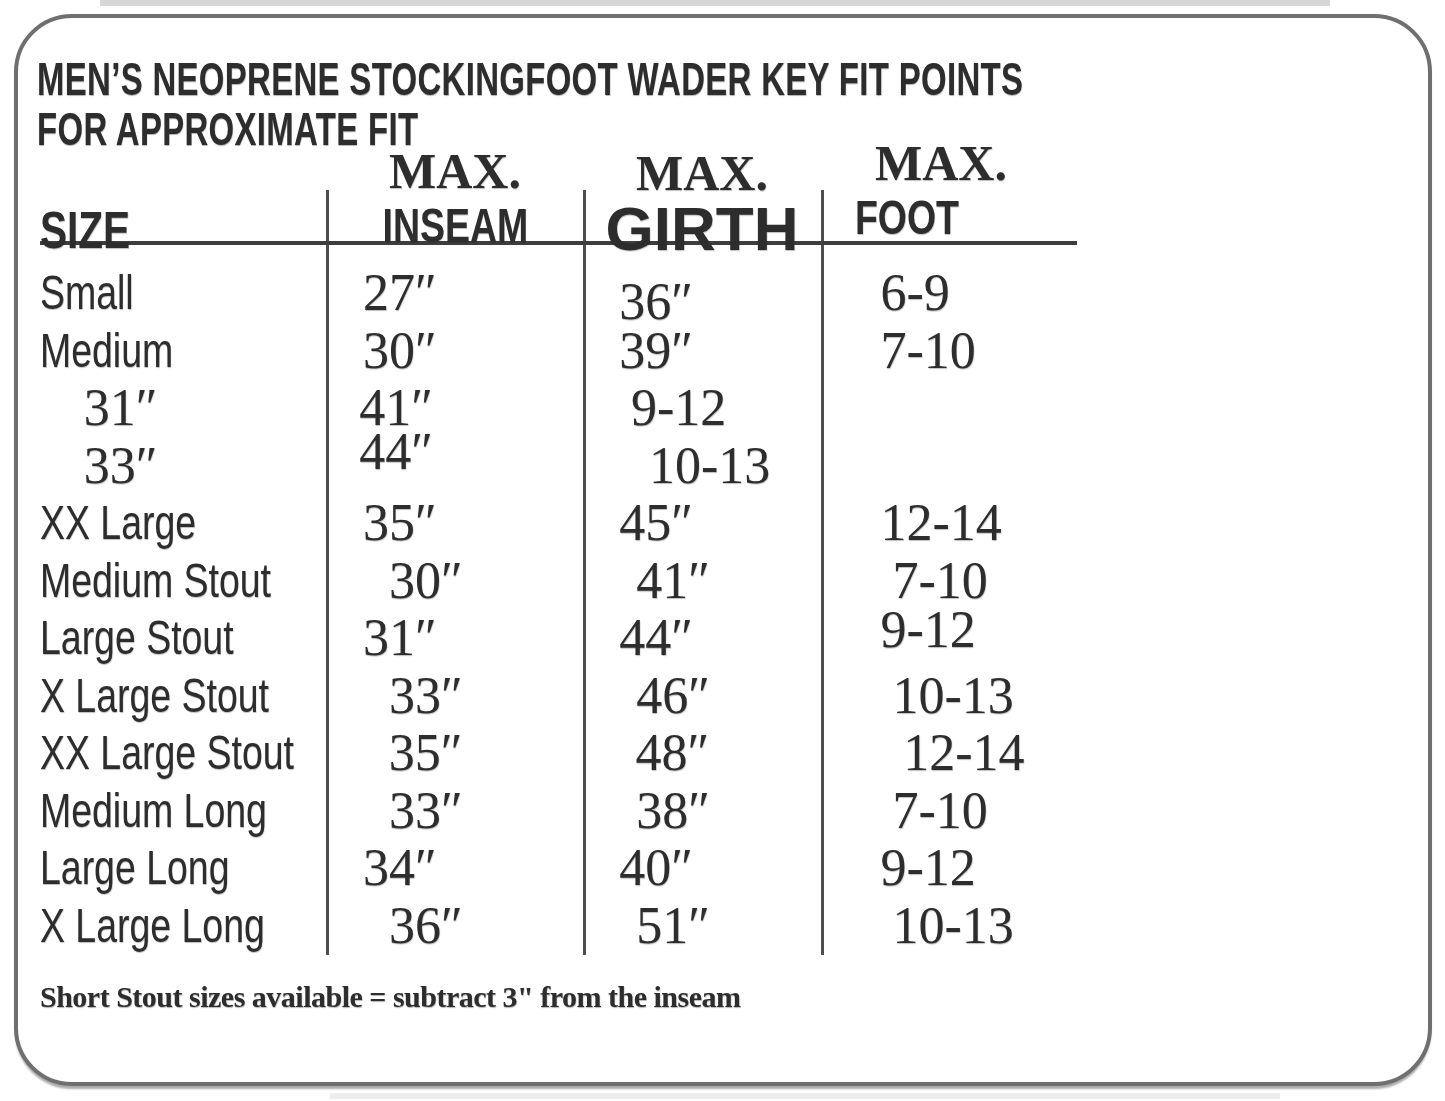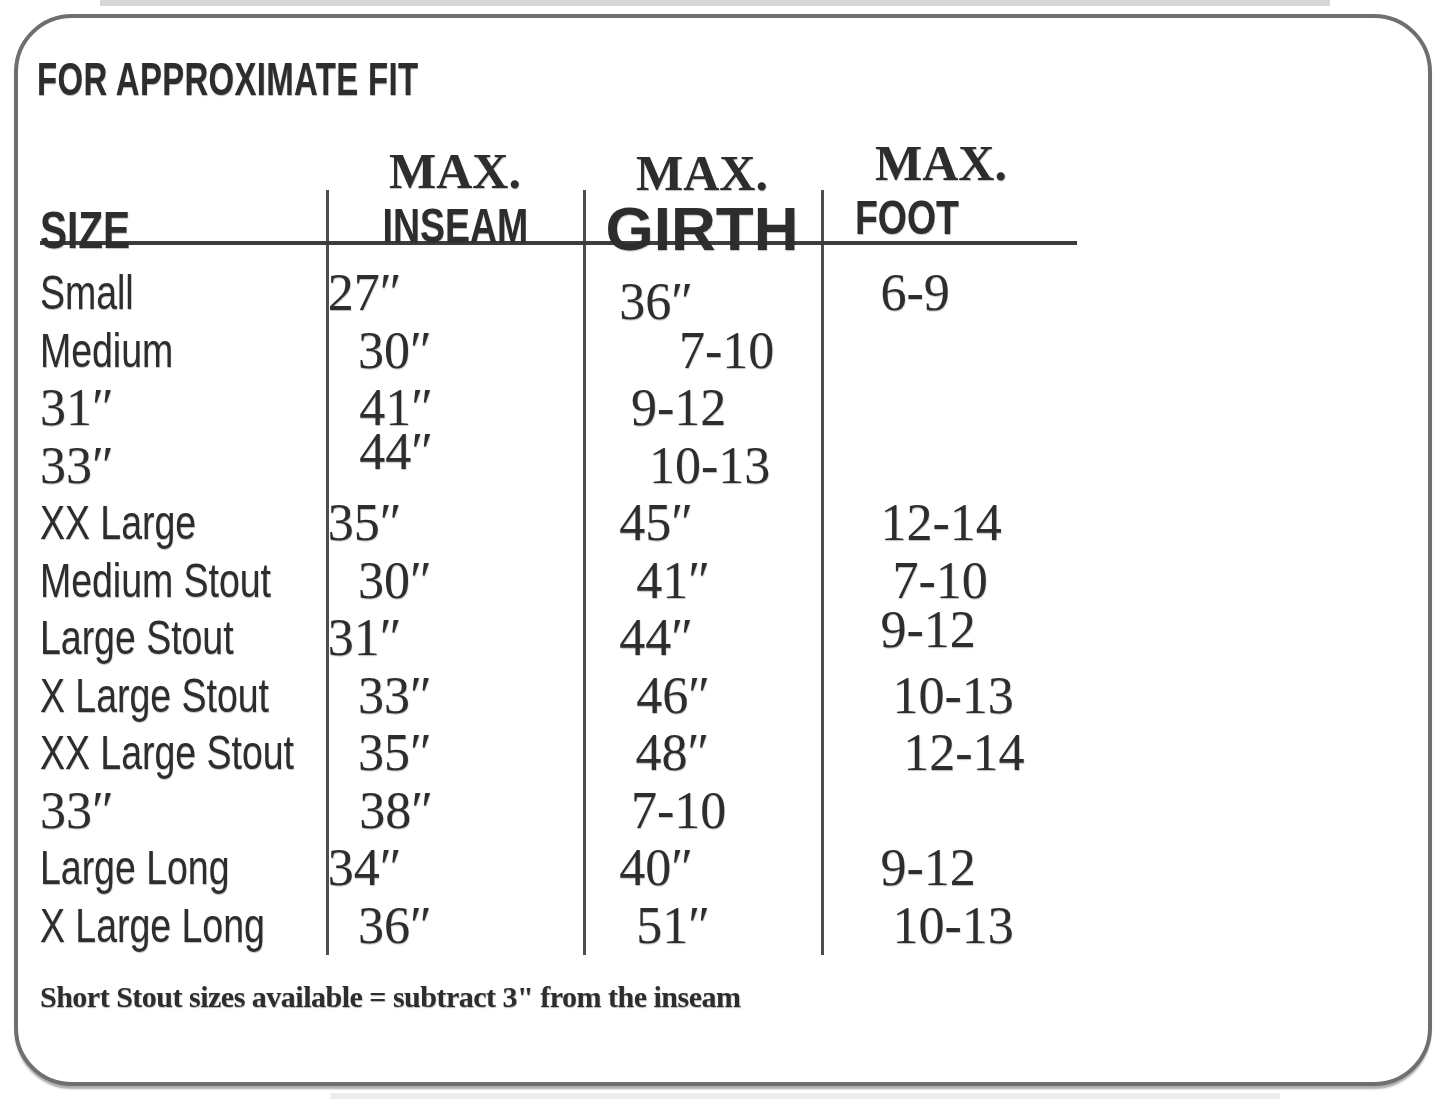--- a/index.html
+++ b/index.html
@@ -97,21 +97,21 @@
     font-size:52px;
     text-shadow:.5px .5px 1px rgba(40,40,40,.3);
     box-sizing:border-box;
     white-space:nowrap;
   }
   .cell.size{
     width:286px;
     font-family:"Liberation Sans",sans-serif;
     font-size:48px;
   }
-  .cell.inseam{width:223px;padding-right:62px;}
+  .cell.inseam{width:223px;text-align:center;padding-right:62px;}
   .cell.girth{width:238px;text-align:center;padding-right:36px;}
   .cell.foot{width:274px;text-align:left;padding-left:34px;margin-left:32px;}
   
   .row:nth-child(1) .girth{transform:translateY(9px);}
   .row:nth-child(4) .girth{transform:translateY(-14px);}
   .row:nth-child(4) .foot{padding-left:52px;}
   .row:nth-child(7) .foot{transform:translateY(-8px);}
   .row:nth-child(9) .foot{padding-left:46px;}
   .footnote{
     position:absolute;left:40px;top:972px;
@@ -124,20 +124,21 @@
 </head>
 <body>
 
 <div id="page">
   <div class="top-strip"></div>
   <div class="bottom-strip"></div>
 
   <div class="card"></div>
 
   <div class="title">
+    <div class="t-line"><span class="cond">MEN’S NEOPRENE STOCKINGFOOT WADER KEY FIT POINTS</span></div>
     <div class="t-line"><span class="cond">FOR APPROXIMATE FIT</span></div>
   </div>
 
   <div class="v-div" id="vdiv1"></div>
   <div class="v-div" id="vdiv2"></div>
   <div class="v-div" id="vdiv3"></div>
   <div class="h-rule"></div>
 
   <div class="hdr hdr-size">
     <span class="cond">SIZE</span>
@@ -159,20 +160,21 @@
   <div class="row">
     <div class="cell size"><span class="cond">Small</span></div>
     <div class="cell inseam">27″</div>
     <div class="cell girth">36″</div>
     <div class="cell foot">6-9</div>
   </div>
 
   <div class="row">
     <div class="cell size"><span class="cond">Medium</span></div>
     <div class="cell inseam">30″</div>
+    <div class="cell girth">39″</div>
     <div class="cell foot">7-10</div>
   </div>
 
   <div class="row">
     <div class="cell inseam">31″</div>
     <div class="cell girth">41″</div>
     <div class="cell foot">9-12</div>
   </div>
 
   <div class="row">
@@ -210,20 +212,21 @@
   </div>
 
   <div class="row">
     <div class="cell size"><span class="cond">XX Large Stout</span></div>
     <div class="cell inseam">35″</div>
     <div class="cell girth">48″</div>
     <div class="cell foot">12-14</div>
   </div>
 
   <div class="row">
+    <div class="cell size"><span class="cond">Medium Long</span></div>
     <div class="cell inseam">33″</div>
     <div class="cell girth">38″</div>
     <div class="cell foot">7-10</div>
   </div>
 
   <div class="row">
     <div class="cell size"><span class="cond">Large Long</span></div>
     <div class="cell inseam">34″</div>
     <div class="cell girth">40″</div>
     <div class="cell foot">9-12</div>

